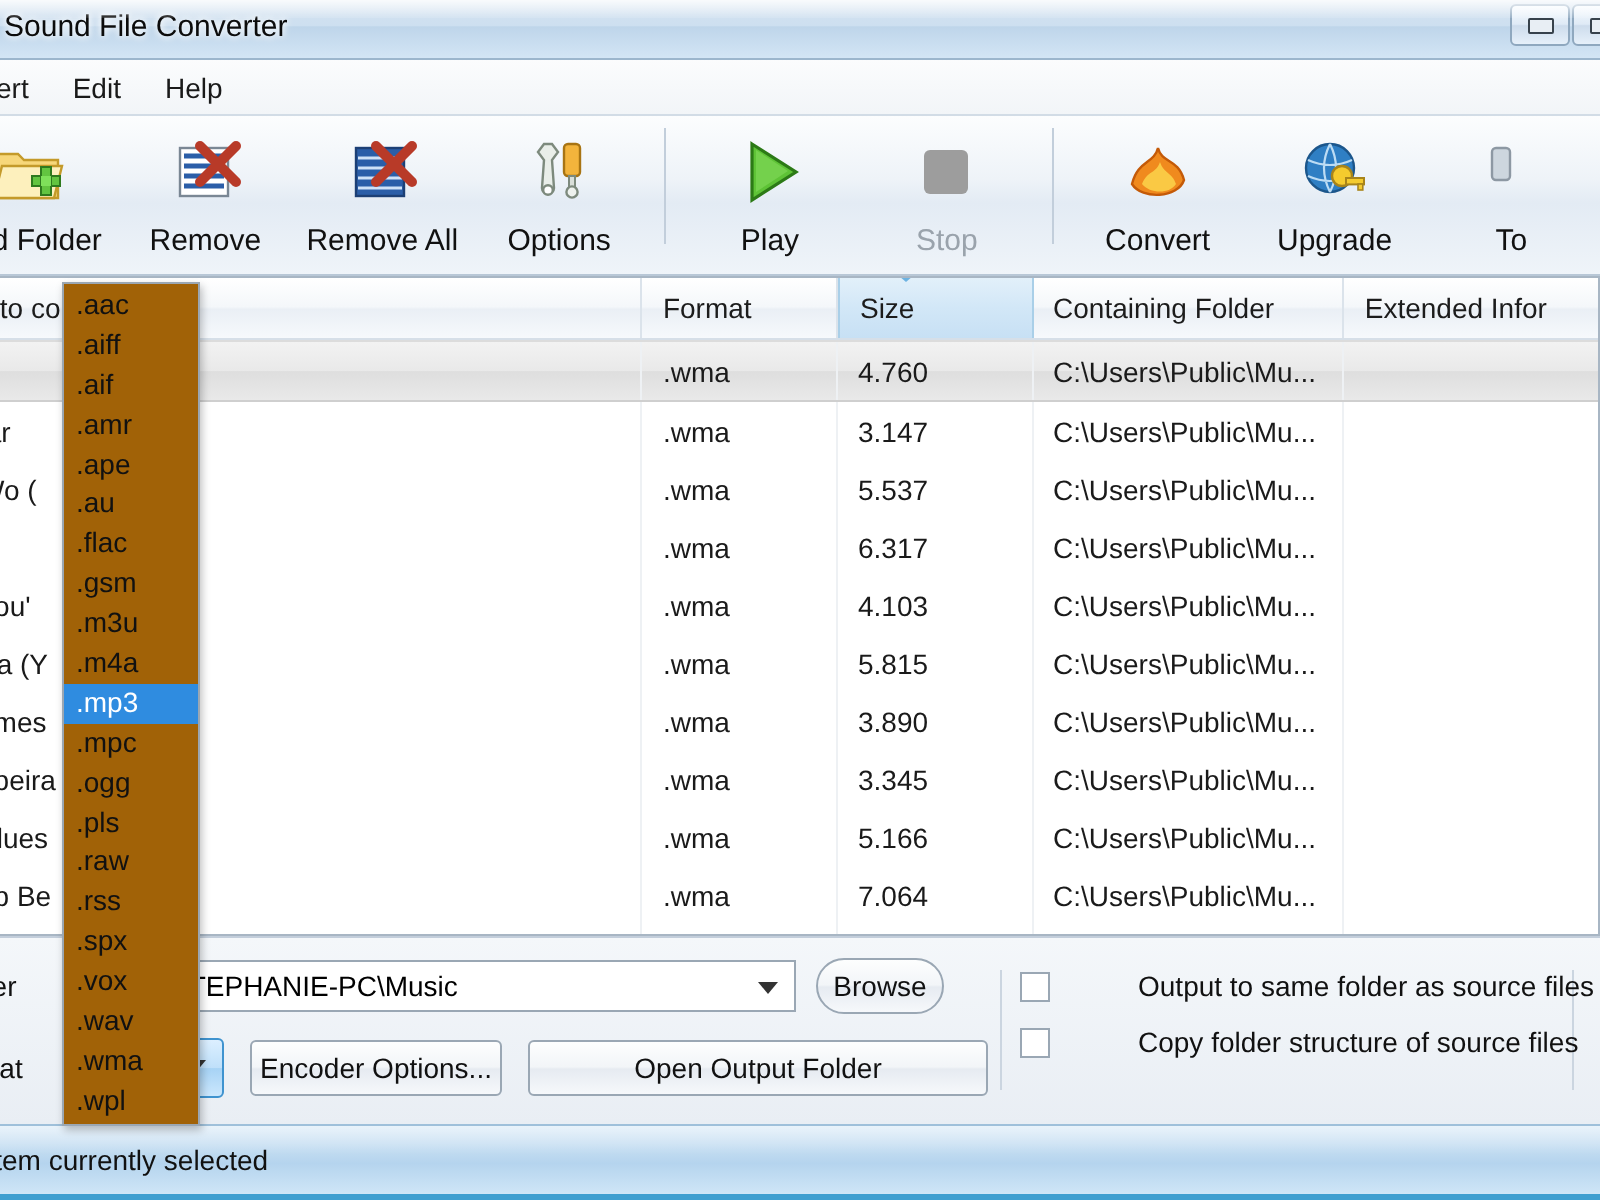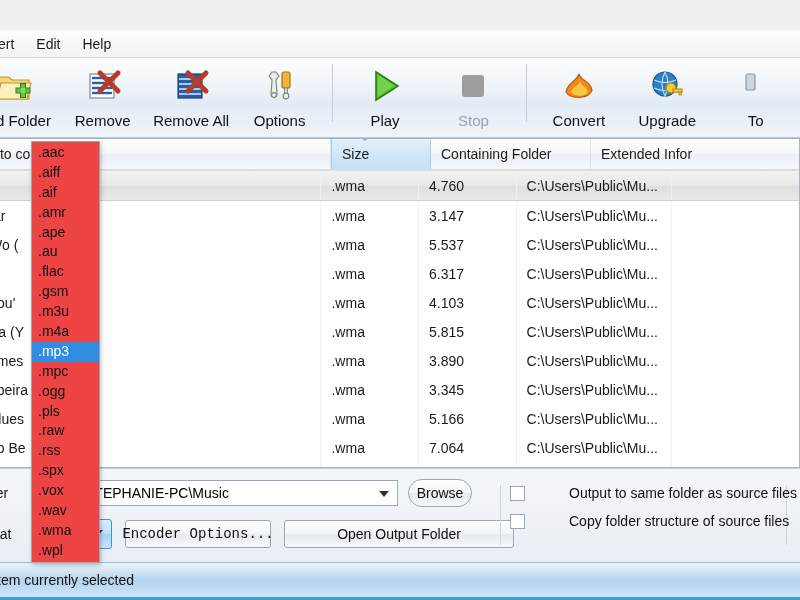--- a/index.html
+++ b/index.html
@@ -95,21 +95,21 @@
         border-right:1px solid #eef1f4;height:29px;display:flex;align-items:center;}
   .c-name{width:352px;}
   .c-format{width:100px;}
   .c-size{width:100px;}
   .c-folder{width:160px;}
   .c-ext{width:130px;border-right:none;}
 
   
   .dropdown{
     position:absolute;left:31px;top:141px;width:69px;
-    background:#ef4444;border:1px solid #9ba7b3;box-shadow:1px 2px 4px rgba(0,0,0,.25);
+    background:#a16207;border:1px solid #9ba7b3;box-shadow:1px 2px 4px rgba(0,0,0,.25);
     z-index:50;padding:1px 0;box-sizing:border-box;
   }
   .dd-item{
     height:19.9px;line-height:19.9px;padding-left:6px;font-size:14px;color:#111;white-space:nowrap;
   }
   .dd-item.selected{background:#2f8ce0;color:#fff;}
 
   
   .bottom{
     position:absolute;left:0;top:468px;width:800px;height:94px;
@@ -159,20 +159,31 @@
     content:"";position:absolute;left:0;top:0;width:100%;height:14px;
     background:linear-gradient(to bottom,rgba(255,255,255,.55),rgba(255,255,255,0));
   }
   .status-text{position:relative;z-index:2;margin-left:-6px;font-size:14px;color:#111;}
 </style>
 </head>
 <body>
 
 <div class="app">
 
+  <div class="titlebar">
+    <div class="title-text">Sound File Converter</div>
+    <div class="win-buttons">
+      <div class="win-btn">
+        <div class="glyph-min"></div>
+      </div>
+      <div class="win-btn">
+        <div class="glyph-min"></div>
+      </div>
+    </div>
+  </div>
 
   <div class="menubar">
     <div class="menu-item">vert</div>
     <div class="menu-item">Edit</div>
     <div class="menu-item">Help</div>
   </div>
 
   <div class="toolbar">
 
     <div class="tb-btn first">
@@ -293,20 +304,21 @@
           <rect x="10" y="8" width="9" height="16" rx="2" fill="#cdd6de" stroke="#8d98a3" stroke-width="1.2"></rect>
         </svg>
       </div>
       <div class="tb-label">To</div>
     </div>
   </div>
 
   <div class="listview">
     <div class="lv-header">
       <div class="lv-th c-name">s to co</div>
+      <div class="lv-th c-format">Format</div>
       <div class="lv-th c-size sorted">
         <span class="sort-arrow"></span>
         <span>Size</span>
       </div>
       <div class="lv-th c-folder">Containing Folder</div>
       <div class="lv-th c-ext">Extended Infor</div>
     </div>
     <div class="lv-body">
       <div class="lv-row selected">
         <div class="cell c-name">a</div>
@@ -422,21 +434,21 @@
       </div>
       <div class="btn" style="width:64px;margin-left:10px;border-radius:14px;">Browse</div>
     </div>
 
     <div class="brow row2">
       <div class="blabel" style="width:40px;margin-left:-12px;">mat</div>
       <div class="combo combo-fmt" style="margin-left:17px;">
         <span>.mp3</span>
         <span class="arrow"></span>
       </div>
-      <div class="btn" style="width:146px;margin-left:13px;font-family:Liberation Mono, monospace;">Encoder Options...</div>
+      <div class="btn" style="width:126px;margin-left:13px;">Encoder Options...</div>
       <div class="btn" style="width:230px;margin-left:13px;">Open Output Folder</div>
     </div>
 
     <div class="vsep" style="left:500px;"></div>
     <div class="vsep" style="left:786px;"></div>
 
     <div style="position:absolute;left:510px;top:16px;">
       <div class="cbrow">
         <div class="cbox"></div>
         <div class="cblabel">Output to same folder as source files</div>

